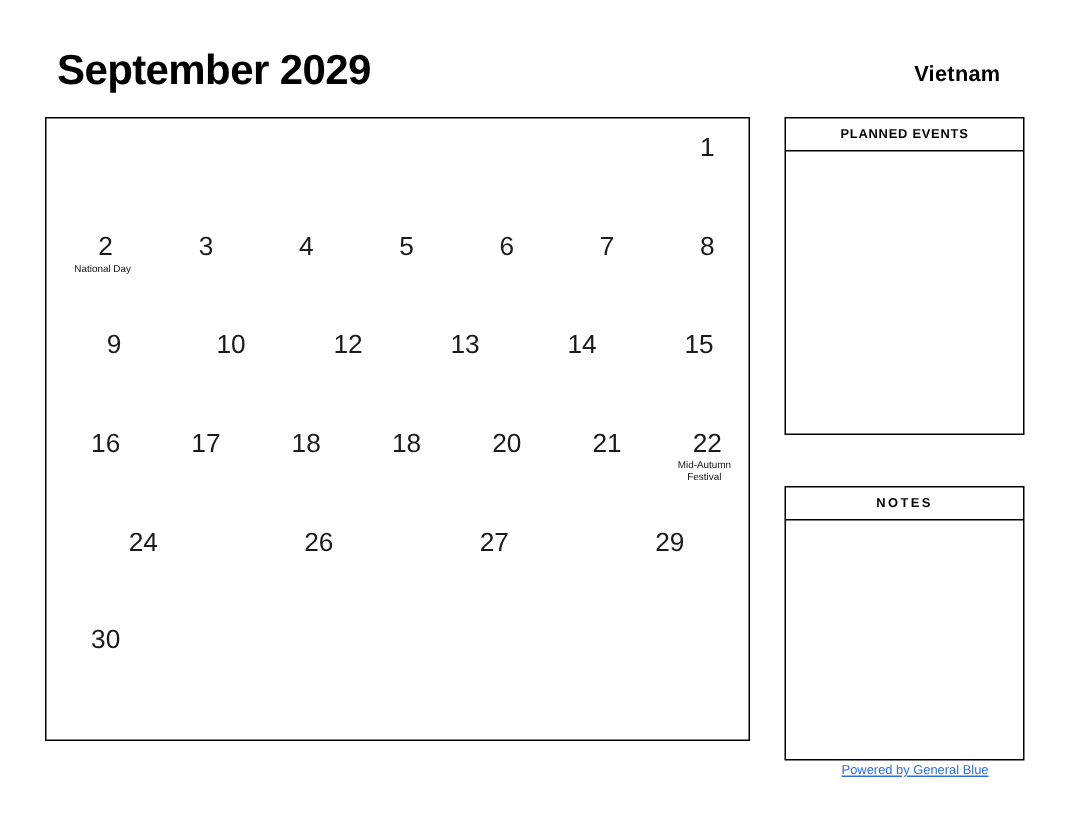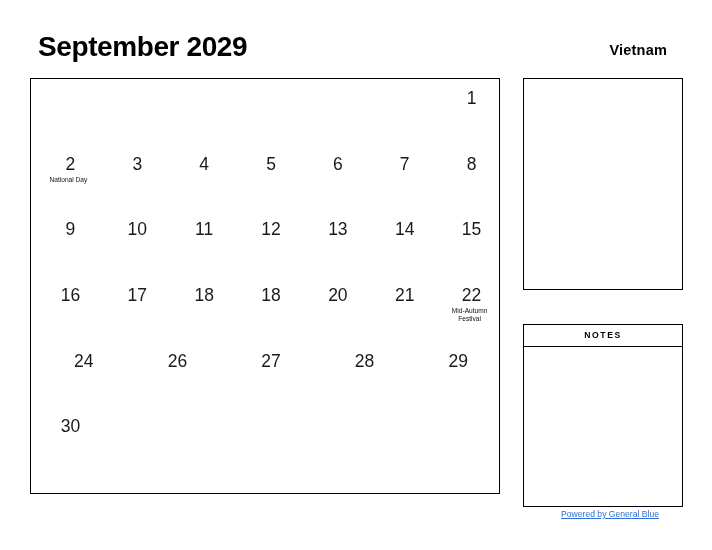--- a/index.html
+++ b/index.html
@@ -208,23 +208,20 @@
         </div>
       </div>
       <div class="week-row">
         <div class="day-cell">
           <span class="day-number">9</span>
         </div>
         <div class="day-cell">
           <span class="day-number">10</span>
         </div>
         <div class="day-cell">
-          <span class="day-number">11</span>
-        </div>
-        <div class="day-cell">
           <span class="day-number">12</span>
         </div>
         <div class="day-cell">
           <span class="day-number">13</span>
         </div>
         <div class="day-cell">
           <span class="day-number">14</span>
         </div>
         <div class="day-cell">
           <span class="day-number">15</span>
@@ -258,41 +255,39 @@
         <div class="day-cell">
           <span class="day-number">24</span>
         </div>
         <div class="day-cell">
           <span class="day-number">26</span>
         </div>
         <div class="day-cell">
           <span class="day-number">27</span>
         </div>
         <div class="day-cell">
-          <span class="day-number">28</span>
-        </div>
-        <div class="day-cell">
           <span class="day-number">29</span>
         </div>
       </div>
       <div class="week-row">
         <div class="day-cell">
           <span class="day-number">30</span>
         </div>
         <div class="day-cell empty"></div>
         <div class="day-cell empty"></div>
         <div class="day-cell empty"></div>
         <div class="day-cell empty"></div>
         <div class="day-cell empty"></div>
         <div class="day-cell empty"></div>
       </div>
     </div>
 </div>
 
 <div id="planned-events-panel" class="side-panel">
+  <div class="panel-header">PLANNED EVENTS</div>
   <div class="panel-body"></div>
 </div>
 
 <div id="notes-panel" class="side-panel">
   <div class="panel-header wide-tracking">NOTES</div>
   <div class="panel-body"></div>
 </div>
 
 <div id="footer">
   <span id="powered-by-link" style="color: rgb(46, 111, 216);">Powered by General Blue</span>

